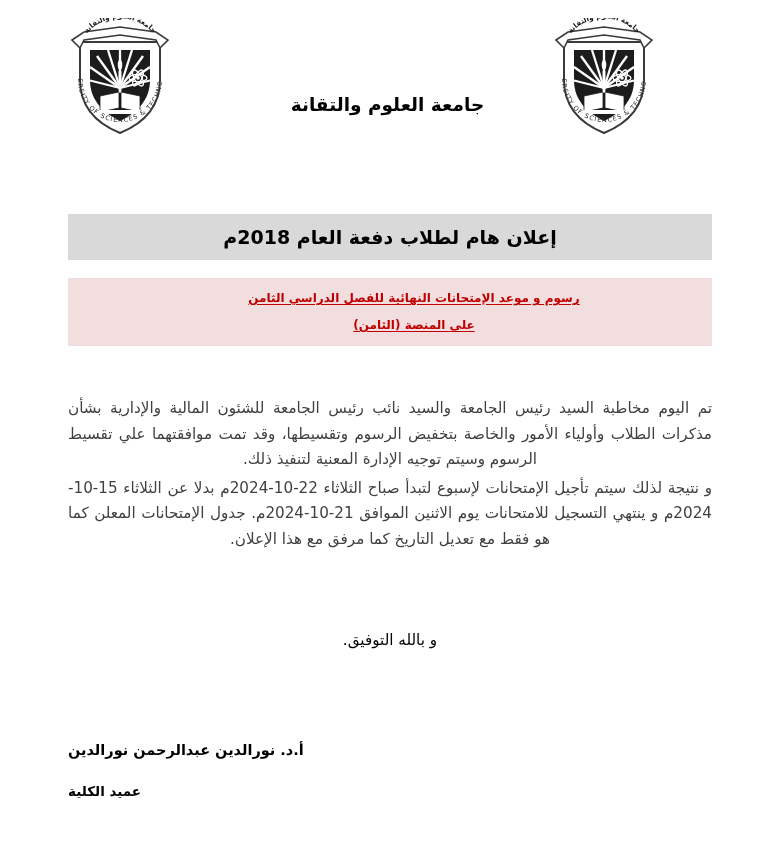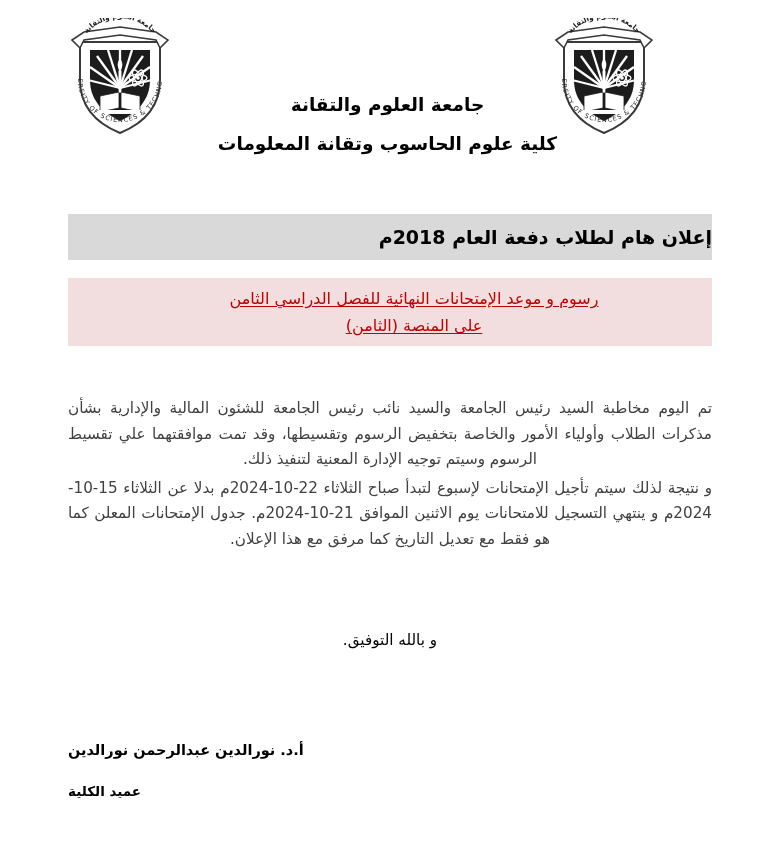--- a/index.html
+++ b/index.html
@@ -73,36 +73,37 @@
     box-sizing: border-box;
     text-align: center;
     direction: rtl;
   }
   .banner-gray {
     top: 214px;
     height: 46px;
     background: #d9d9d9;
     display: flex;
     align-items: center;
+    justify-content: center;
   }
   .banner-gray .txt {
     font-size: 19px;
     font-weight: bold;
     color: #000;
     line-height: 1.2;
   }
   .banner-pink {
     top: 278px;
     height: 68px;
     background: #f2dede;
     padding-top: 7px;
   }
   .banner-pink .txt {
-    font-size: 16px;
-    font-weight: normal;
+    font-size: 12px;
+    font-weight: bold;
     color: #c00000;
     line-height: 27px;
     text-decoration: underline;
     text-underline-offset: 2px;
     margin-left: 48px;
   }
 
   
   .body-block {
     position: absolute;
@@ -262,21 +263,20 @@
         <textPath href="#ribArcR" startOffset="50%" text-anchor="middle" direction="rtl">جامعة العلوم والتقانة</textPath>
       </text>
       <text font-family="DejaVu Sans, sans-serif" font-size="6.4" fill="#2a2a2a" letter-spacing="1.1">
         <textPath href="#ringArcR" startOffset="50%" text-anchor="middle">UNIVERSITY OF SCIENCES &amp; TECHNOLOGY</textPath>
       </text>
     </svg>
   </div>
 
   <div class="org-block">
     <div class="org-line">جامعة العلوم والتقانة</div>
-    <div class="org-line second">كلية علوم الحاسوب وتقانة المعلومات</div>
   </div>
 
 
   <div class="banner banner-gray">
     <span class="txt">إعلان هام لطلاب دفعة العام 2018م</span>
   </div>
 
   <div class="banner banner-pink">
     <div class="txt">رسوم و موعد الإمتحانات النهائية للفصل الدراسي الثامن</div>
     <div class="txt">على المنصة (الثامن)</div>

